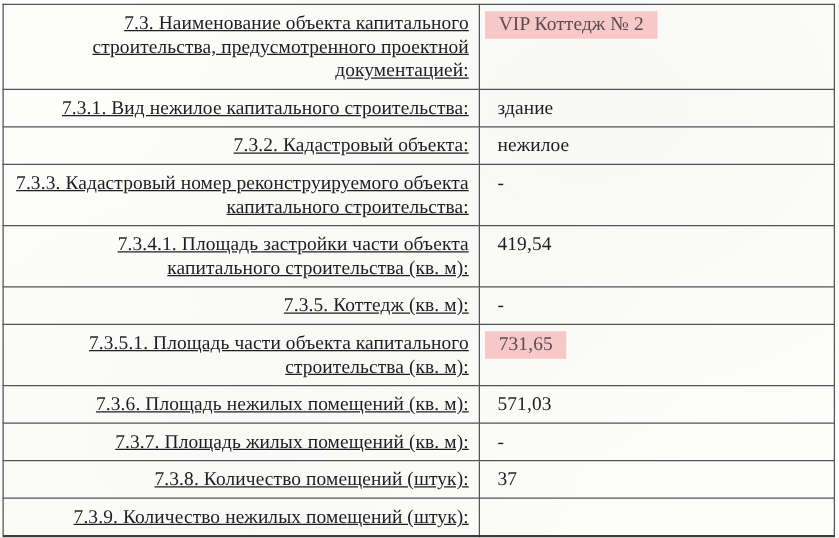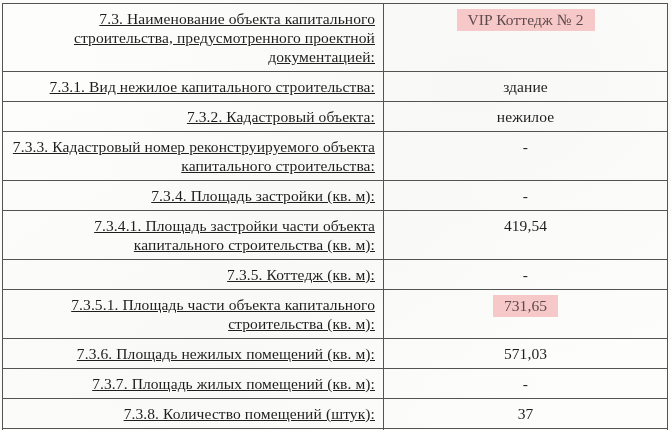--- a/index.html
+++ b/index.html
@@ -36,21 +36,20 @@
     font-size: 15.5px;
     line-height: 19px;
     padding: 5px 8px 5px 7px;
     letter-spacing: 0.1px;
   }
   td.label-cell {
     text-align: right;
     text-decoration: underline;
   }
   td.value-cell {
-    text-align: center;
     padding-left: 4px;
     padding-right: 4px;
   }
   .value-text {
     display: inline-block;
     padding: 0 10px;
   }
   .value-text.highlight {
     background: #f6c8c8;
     color: #5e4a4c;
@@ -87,26 +86,20 @@
     </td>
   </tr>
 
   <tr>
     <td class="label-cell">7.3.3. Кадастровый номер реконструируемого объекта капитального строительства:</td>
     <td class="value-cell">
       <span class="value-text">-</span>
     </td>
   </tr>
 
-  <tr>
-    <td class="label-cell">7.3.4. Площадь застройки (кв. м):</td>
-    <td class="value-cell">
-      <span class="value-text">-</span>
-    </td>
-  </tr>
 
   <tr>
     <td class="label-cell">7.3.4.1. Площадь застройки части объекта капитального строительства (кв. м):</td>
     <td class="value-cell">
       <span class="value-text">419,54</span>
     </td>
   </tr>
 
   <tr>
     <td class="label-cell">7.3.5. Коттедж (кв. м):</td>

